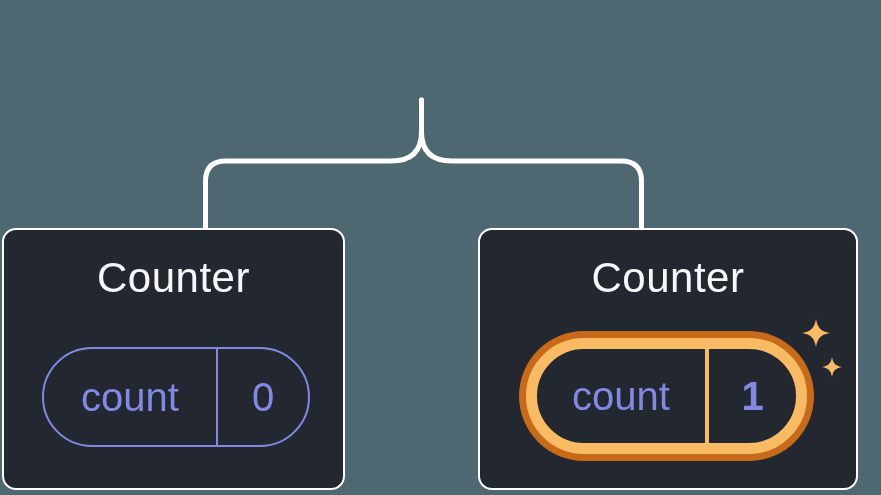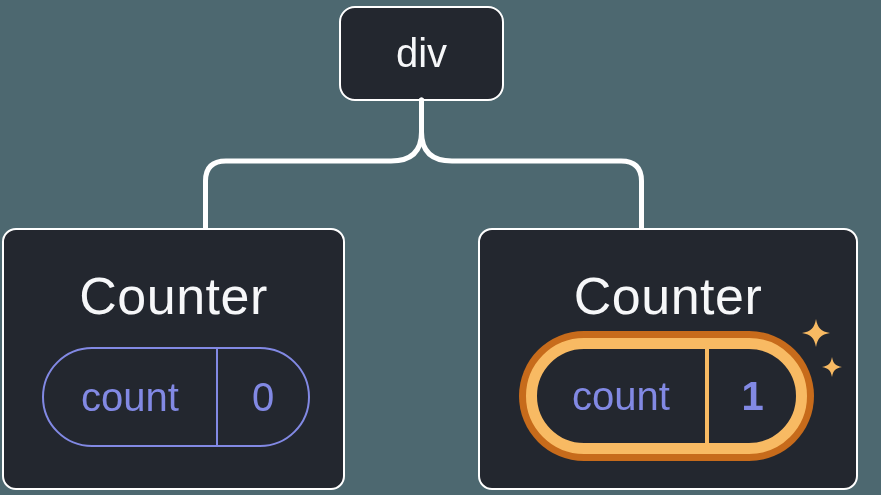--- a/index.html
+++ b/index.html
@@ -23,24 +23,24 @@
   .card{
     position:absolute;top:228px;height:262px;
     box-sizing:border-box;
     background:var(--node-color,#23272f);
     border:2.5px solid var(--line-color,#ffffff);
     border-radius:14px;
   }
   .card-left{left:2px;width:343px;}
   .card-right{left:478px;width:380px;}
   .card-title{
-    position:absolute;left:0;right:0;top:36px;
+    position:absolute;left:0;right:0;top:24px;
     text-align:center;
     color:var(--text-color,#f6f7f9);
-    font-size:52px;font-weight:500;
+    font-size:42px;font-weight:500;
     letter-spacing:0.5px;
   }
   .pill{
     position:absolute;left:38px;top:117px;width:268px;height:100px;
     box-sizing:border-box;
     border:2px solid var(--purple-color,#8289e4);
     border-radius:50px;
     display:flex;
     color:var(--purple-color,#8289e4);
     font-size:40px;
@@ -73,23 +73,20 @@
     flex:1;display:flex;align-items:center;justify-content:center;
     font-weight:700;
   }
   .sparkles{position:absolute;left:310px;top:85px;}
 </style>
 </head>
 <body>
 
 <div id="canvas">
 
-  <div class="root-node">
-    <span>div</span>
-  </div>
 
   <svg class="connector" width="881" height="495" viewBox="0 0 881 495">
     <path d="M421.5 100 V132 Q421.5 161 391 161 H226 Q205.5 161 205.5 181 V228" fill="none" stroke="#ffffff" stroke-width="5" stroke-linecap="round"></path>
     <path d="M421.5 100 V132 Q421.5 161 452 161 H621 Q641.5 161 641.5 181 V228" fill="none" stroke="#ffffff" stroke-width="5" stroke-linecap="round"></path>
   </svg>
 
   <div class="card card-left">
     <div class="card-title">Counter</div>
     <div class="pill">
       <div class="pill-key">count</div>

